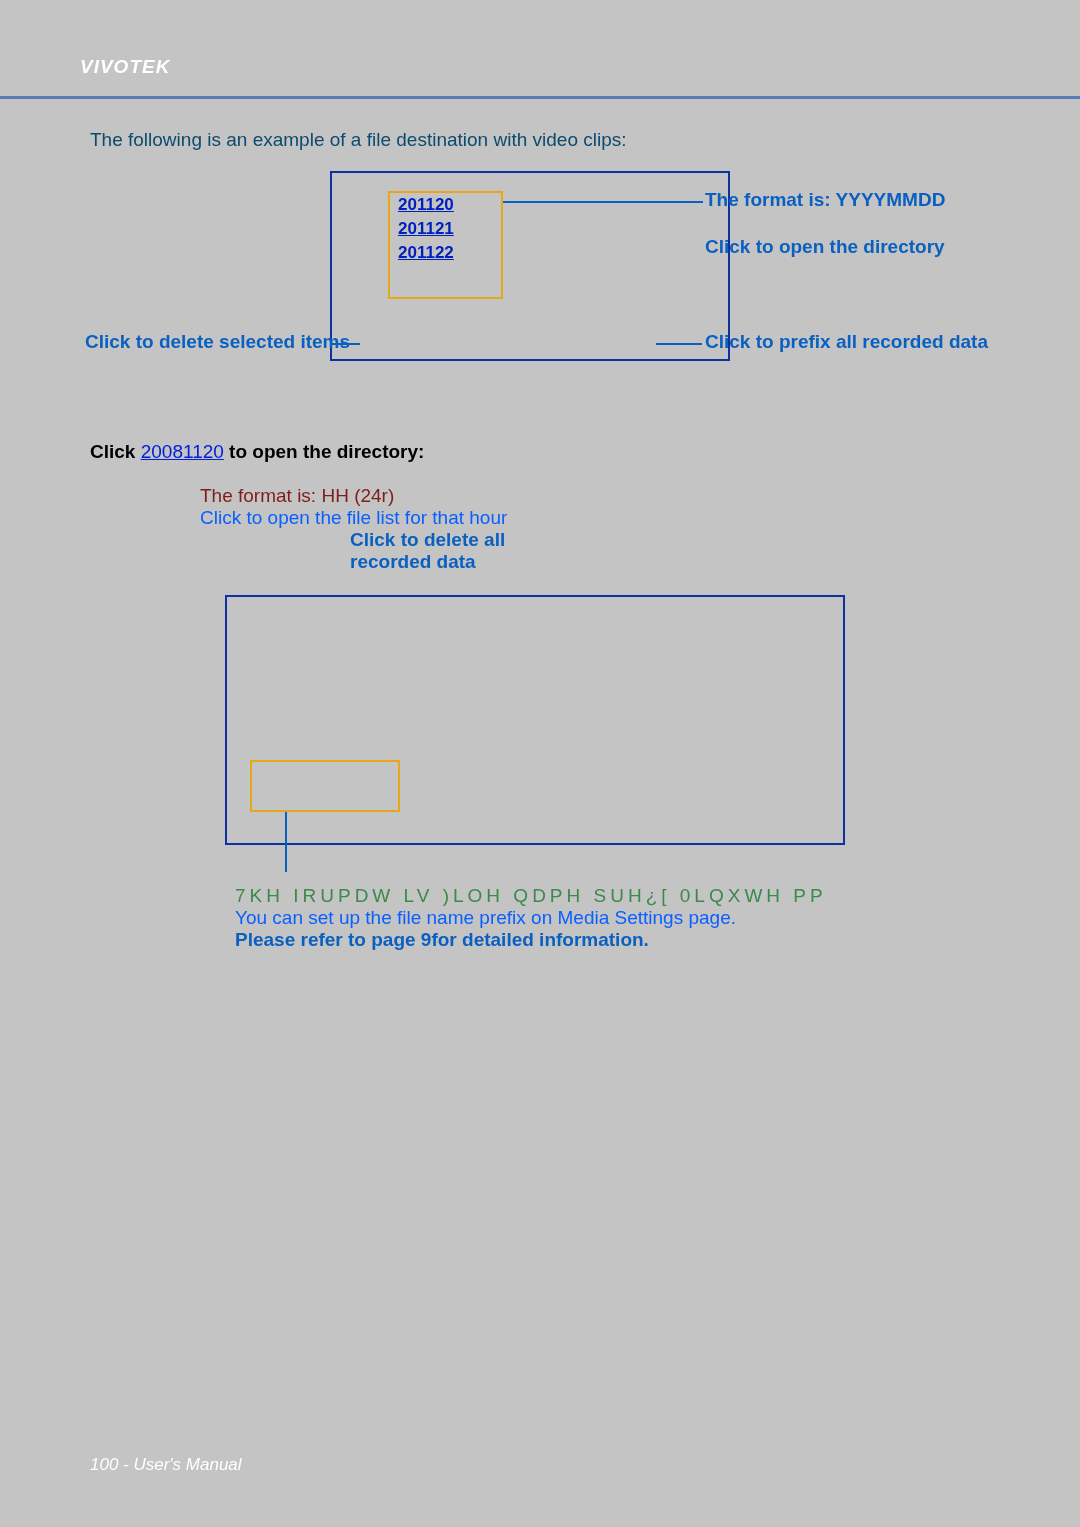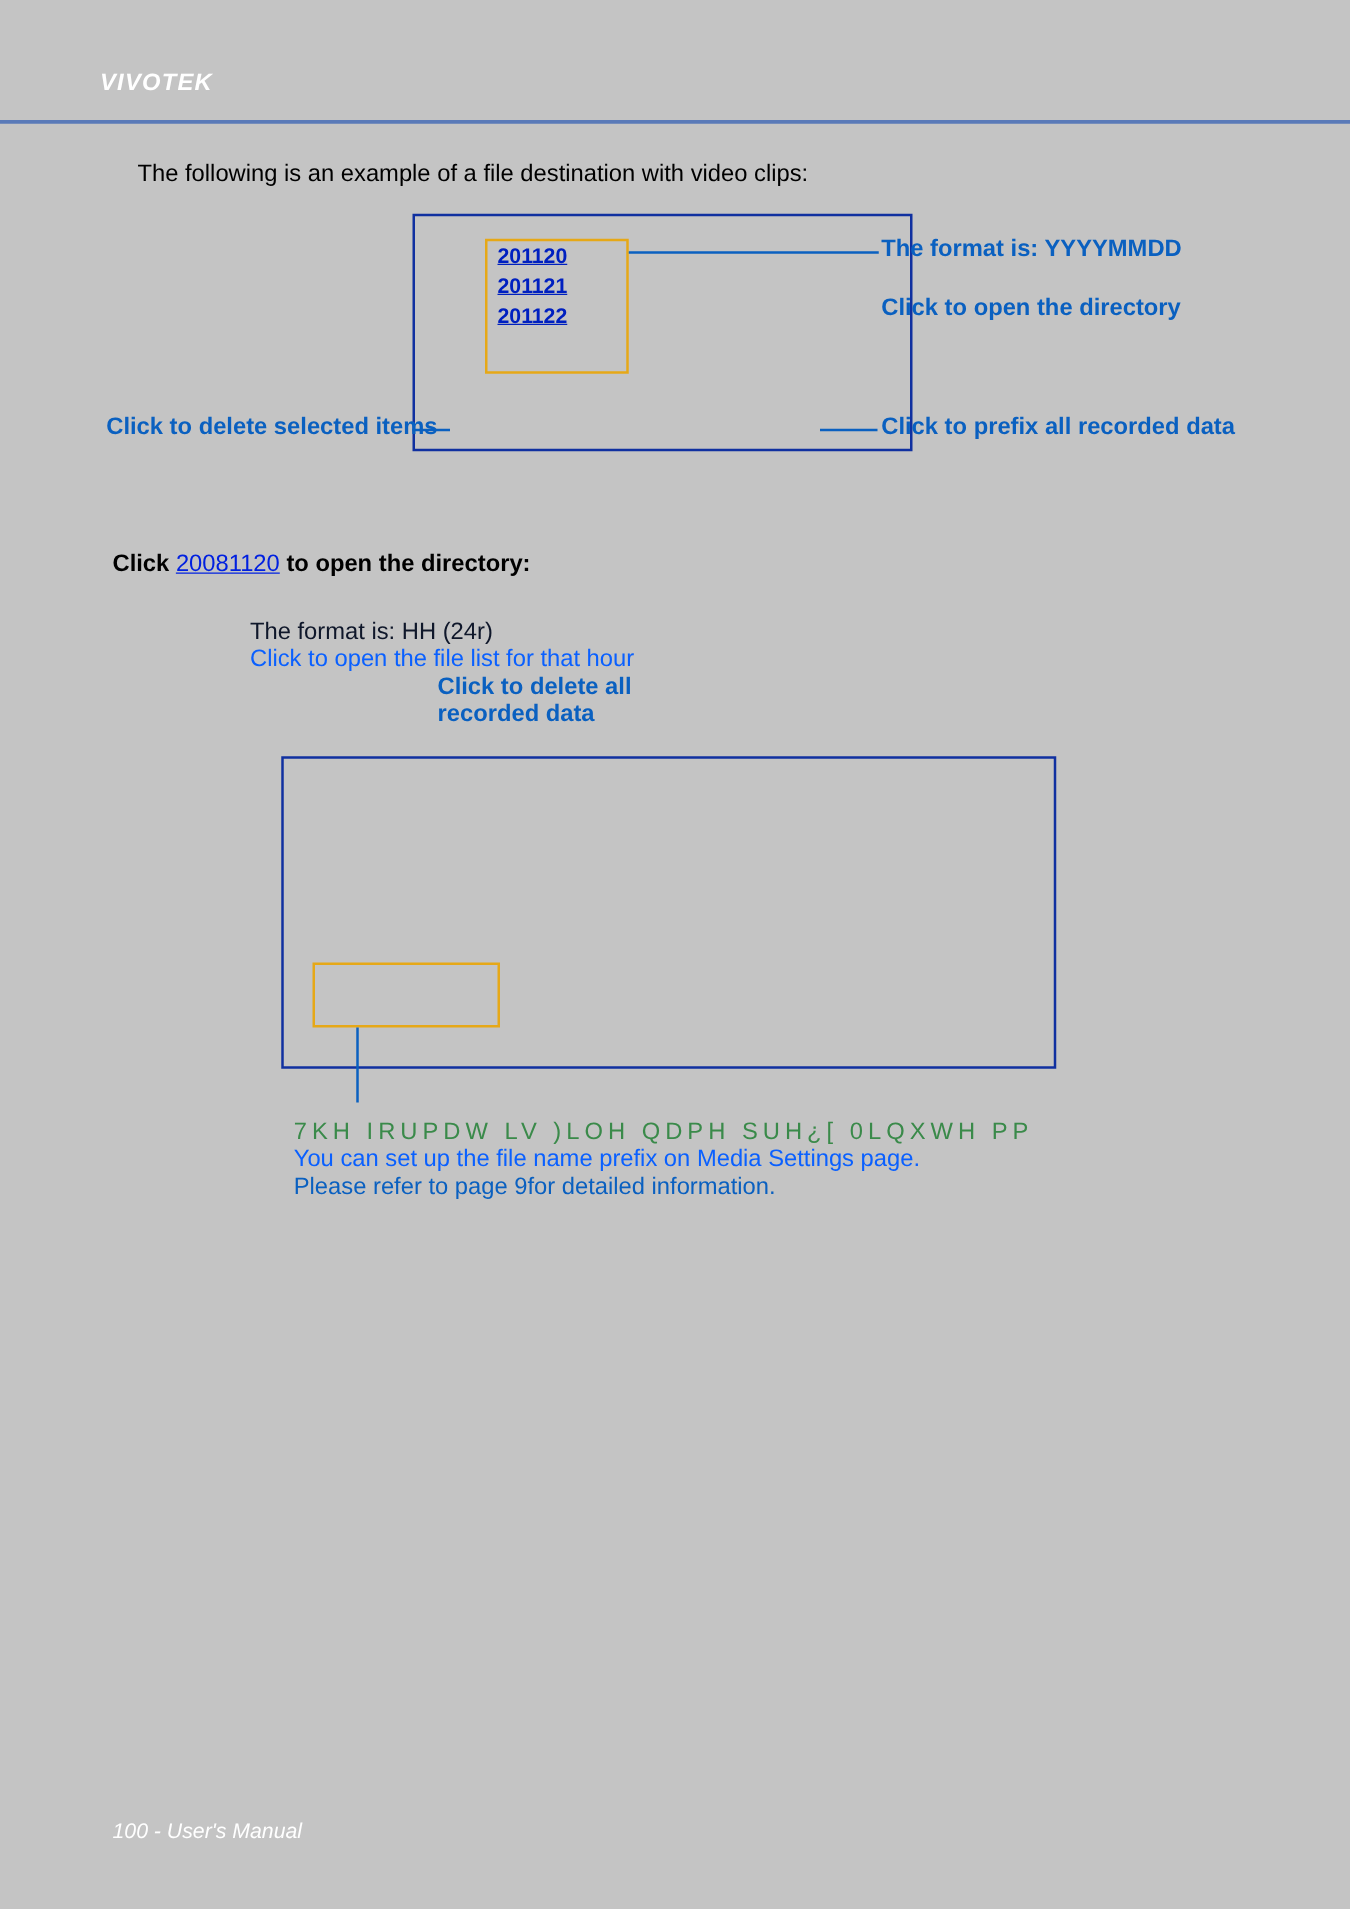--- a/index.html
+++ b/index.html
@@ -16,21 +16,21 @@
     padding: 56px 0 18px 80px;
     border-bottom: 3px solid #5a7ab8;
   }
   .brand {
     color: #fff;
     font-weight: bold;
     font-style: italic;
     letter-spacing: 1px;
   }
   .content { padding: 30px 60px 0 90px; position: relative; }
-  .intro { color: #000000; margin-bottom: 20px; margin-left: 20px; }
+  .intro { color: #0c4a6e; margin-bottom: 20px; }
 
   .diagram1 { position: relative; height: 260px; }
   .panel {
     position: absolute;
     border: 2px solid #1030a0;
     background: transparent;
   }
   .panel1 { left: 240px; top: 0; width: 400px; height: 190px; }
   .yellowbox {
     position: absolute;
@@ -41,37 +41,37 @@
 
   .line { position:absolute; background:#0a60c0; }
   .hline { height:2px; }
 
   .blue-label { position:absolute; color:#0a60c0; font-weight:bold; }
 
   .section2 { margin-top: 10px; }
   .section2-title { font-weight:bold; color:#000; }
   .link-inline { color:#0020e0; text-decoration: underline; margin-top: 24px; }
 
-  .greenish { color:#0f172a; margin-top:32px; margin-left:110px; }
+  .greenish { color:#7f1d1d; margin-top:22px; margin-left:110px; }
   .subnote { color:#0a60ff; margin-left:110px; }
 
   .diagram2 { position: relative; height: 340px; margin-top: 8px; }
   .panel2 { left:110px; top:25px; width:740px; height:250px; }
   .innerwide { left:130px; top:42px; width:555px; height:46px; }
   .smallbox  { left:770px; top:130px; width:30px; height:65px; }
 
   .tickv { position:absolute; width:2px; background:#0a60c0; }
 
   .diagram3 { position: relative; height: 290px; }
   .panel3 { left:135px; top:0; width:620px; height:250px; }
   .fnamebox { left:160px; top:165px; width:150px; height:52px; }
 
   .encoded { color:#3a8a4a; letter-spacing:4px; margin-left:145px; }
   .setup-note { color:#0a60ff; margin-left:145px; }
-  .refer { color:#0a60c0; font-weight:normal; margin-left:145px; }
+  .refer { color:#0a60c0; font-weight:bold; margin-left:145px; }
 
   .footer {
     position: absolute;
     bottom: 52px;
     left: 90px;
     color: #fff;
     font-style: italic;
     font-size: 17px;
   }
 </style>

